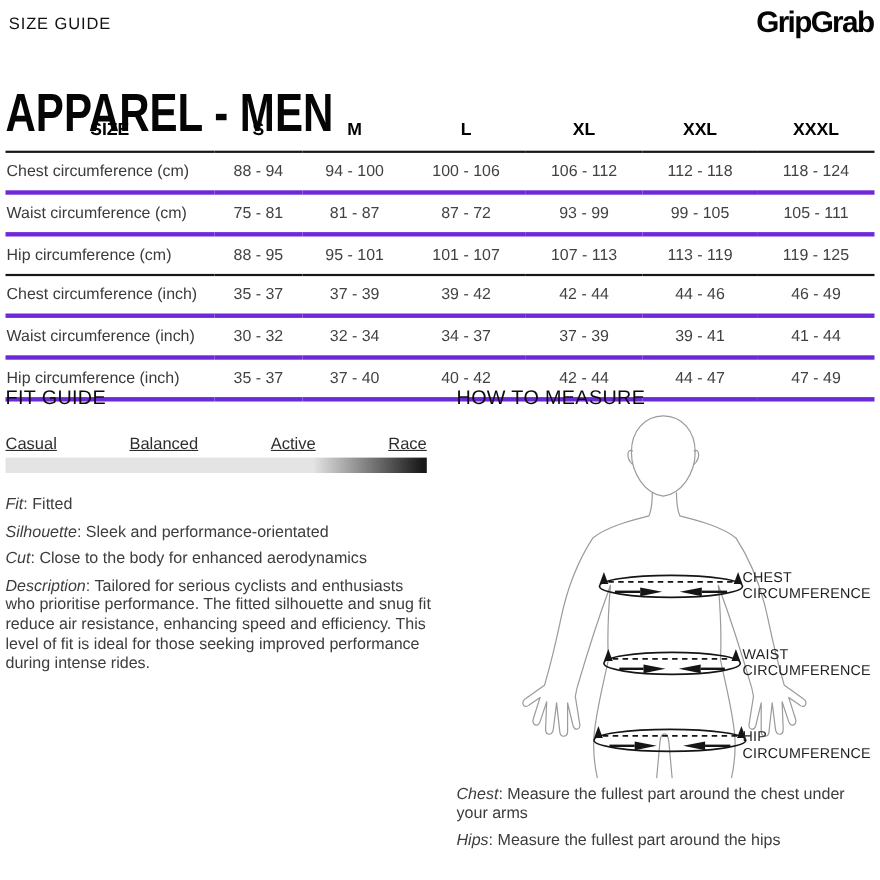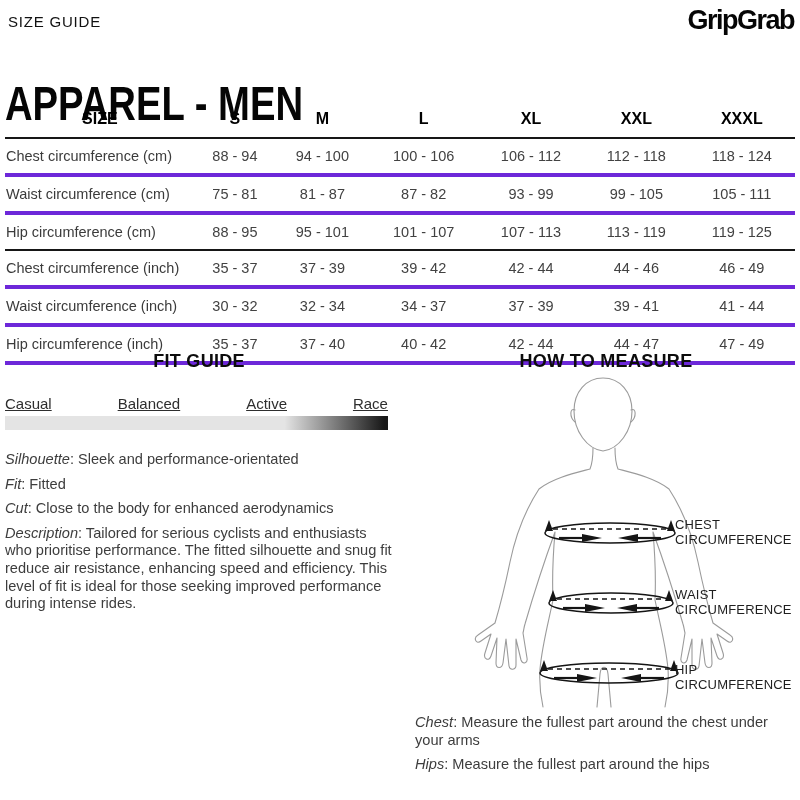--- a/index.html
+++ b/index.html
@@ -21,21 +21,21 @@
     padding:4px 0 9px 0;border-bottom:2px solid #161616;}
   table.size-table th.lbl{text-align:center;}
   table.size-table td{font-size:14.5px;color:#424242;text-align:center;height:32px;
     vertical-align:middle;border-bottom:4px solid #6d28d9;}
   table.size-table td.lbl{text-align:left;color:#3b3b3b;}
   table.size-table tr.section-end td{border-bottom:2px solid #161616;}
   table.size-table th:first-child,table.size-table td:first-child{width:24%;}
   
   .col-left{position:absolute;left:5px;top:352px;width:388px;}
   .col-right{position:absolute;left:415px;top:352px;width:382px;}
-  .sec-head{font-size:18px;font-weight:bold;letter-spacing:.3px;color:#0c0c0c;line-height:18px;text-align:center;}
+  .sec-head{font-size:18px;font-weight:normal;letter-spacing:.3px;color:#0c0c0c;line-height:18px;}
   
   .fit-labels{margin-top:25px;width:383px;display:flex;justify-content:space-between;
     font-size:15px;color:#2e2e2e;text-decoration:underline;}
   .fit-bar{margin-top:4px;width:383px;height:14px;
     background:linear-gradient(to right,#e4e4e4 0%,#e4e4e4 73%,#181818 99%);}
   .defs{margin-top:21px;}
   .defs p, .instructions p{margin:0 0 7px 0;font-size:14.6px;line-height:17.6px;color:#3d3d3d;}
   .defs i, .instructions i{font-style:italic;}
   
   .figure-wrap{position:relative;margin-top:2px;height:336px;}
@@ -73,21 +73,21 @@
         <td>94 - 100</td>
         <td>100 - 106</td>
         <td>106 - 112</td>
         <td>112 - 118</td>
         <td>118 - 124</td>
       </tr>
       <tr>
         <td class="lbl">Waist circumference (cm)</td>
         <td>75 - 81</td>
         <td>81 - 87</td>
-        <td>87 - 82</td>
+        <td>87 - 72</td>
         <td>93 - 99</td>
         <td>99 - 105</td>
         <td>105 - 111</td>
       </tr>
       <tr class="section-end">
         <td class="lbl">Hip circumference (cm)</td>
         <td>88 - 95</td>
         <td>95 - 101</td>
         <td>101 - 107</td>
         <td>107 - 113</td>
@@ -127,22 +127,22 @@
 <div class="col-left">
   <div class="sec-head">FIT GUIDE</div>
   <div class="fit-labels" id="fit-labels">
       <span>Casual</span>
       <span>Balanced</span>
       <span>Active</span>
       <span>Race</span>
     </div>
   <div class="fit-bar"></div>
   <div class="defs" id="fit-attrs">
+      <p><i>Fit</i>: <span>Fitted</span></p>
       <p><i>Silhouette</i>: <span>Sleek and performance-orientated</span></p>
-      <p><i>Fit</i>: <span>Fitted</span></p>
       <p><i>Cut</i>: <span>Close to the body for enhanced aerodynamics</span></p>
       <p><i>Description</i>: <span>Tailored for serious cyclists and enthusiasts who prioritise performance. The fitted silhouette and snug fit reduce air resistance, enhancing speed and efficiency. This level of fit is ideal for those seeking improved performance during intense rides.</span></p>
     </div>
 </div>
 
 <div class="col-right">
   <div class="sec-head">HOW TO MEASURE</div>
 
   <div class="figure-wrap">
     <svg width="360" height="336" viewBox="0 0 360 336">

